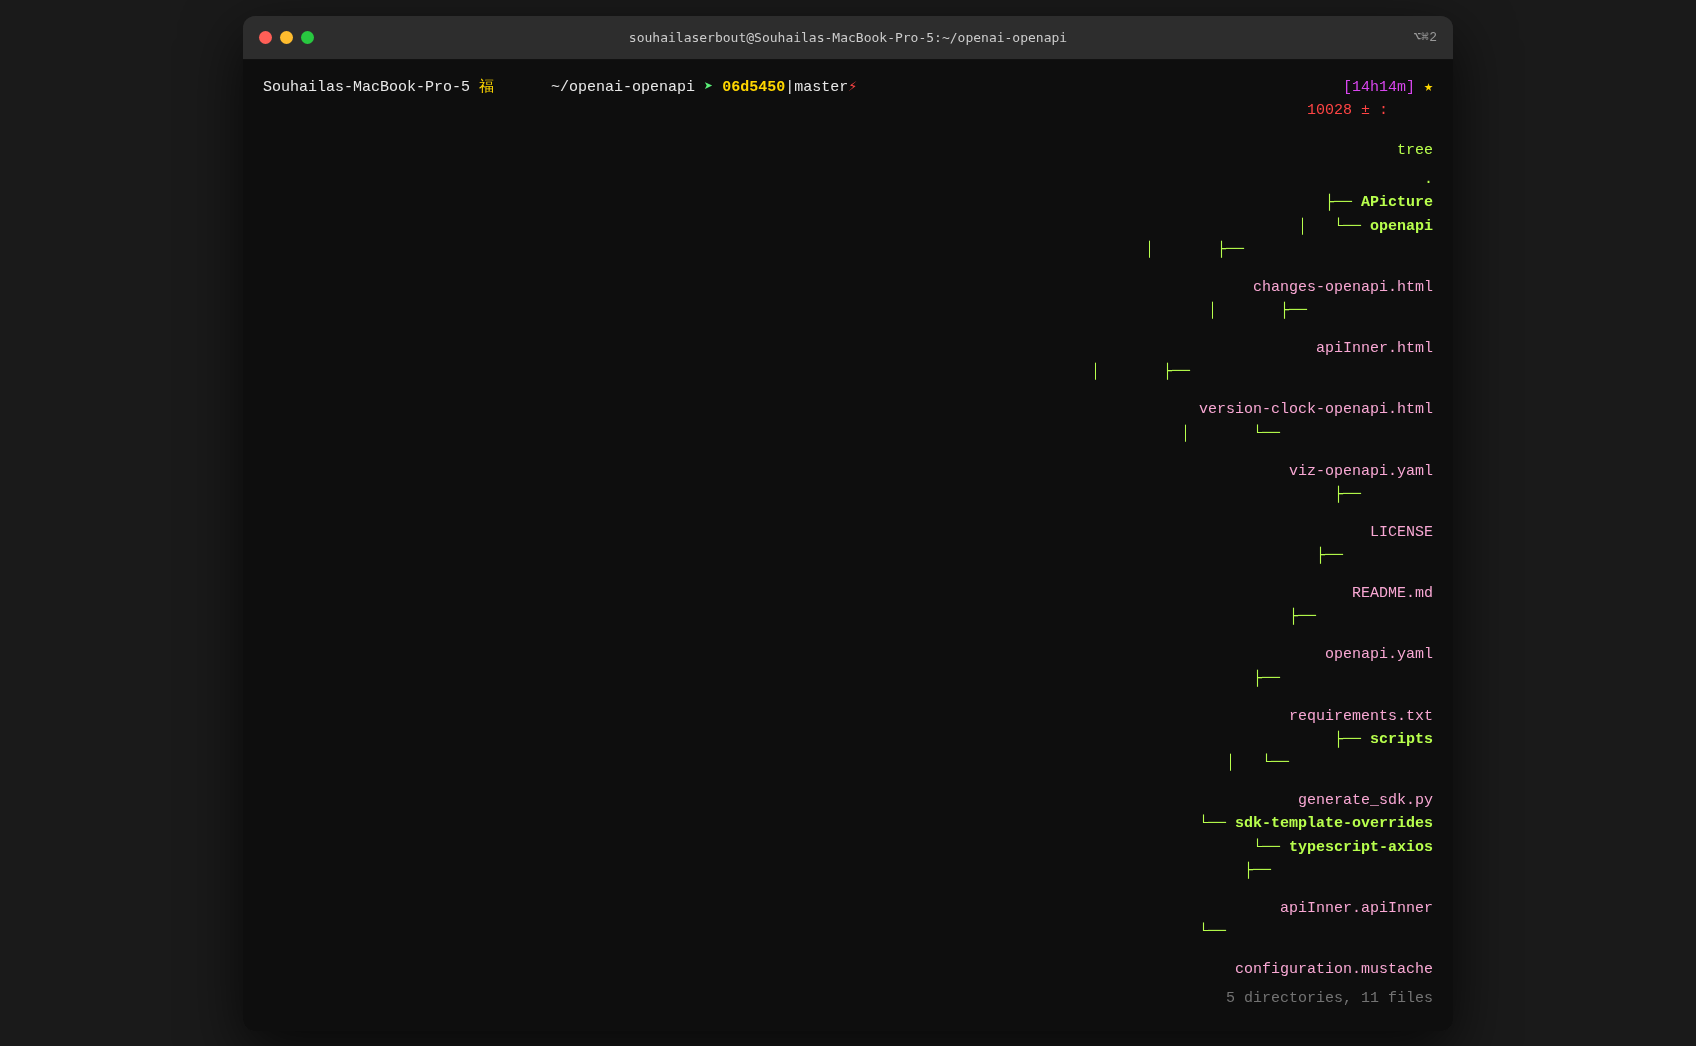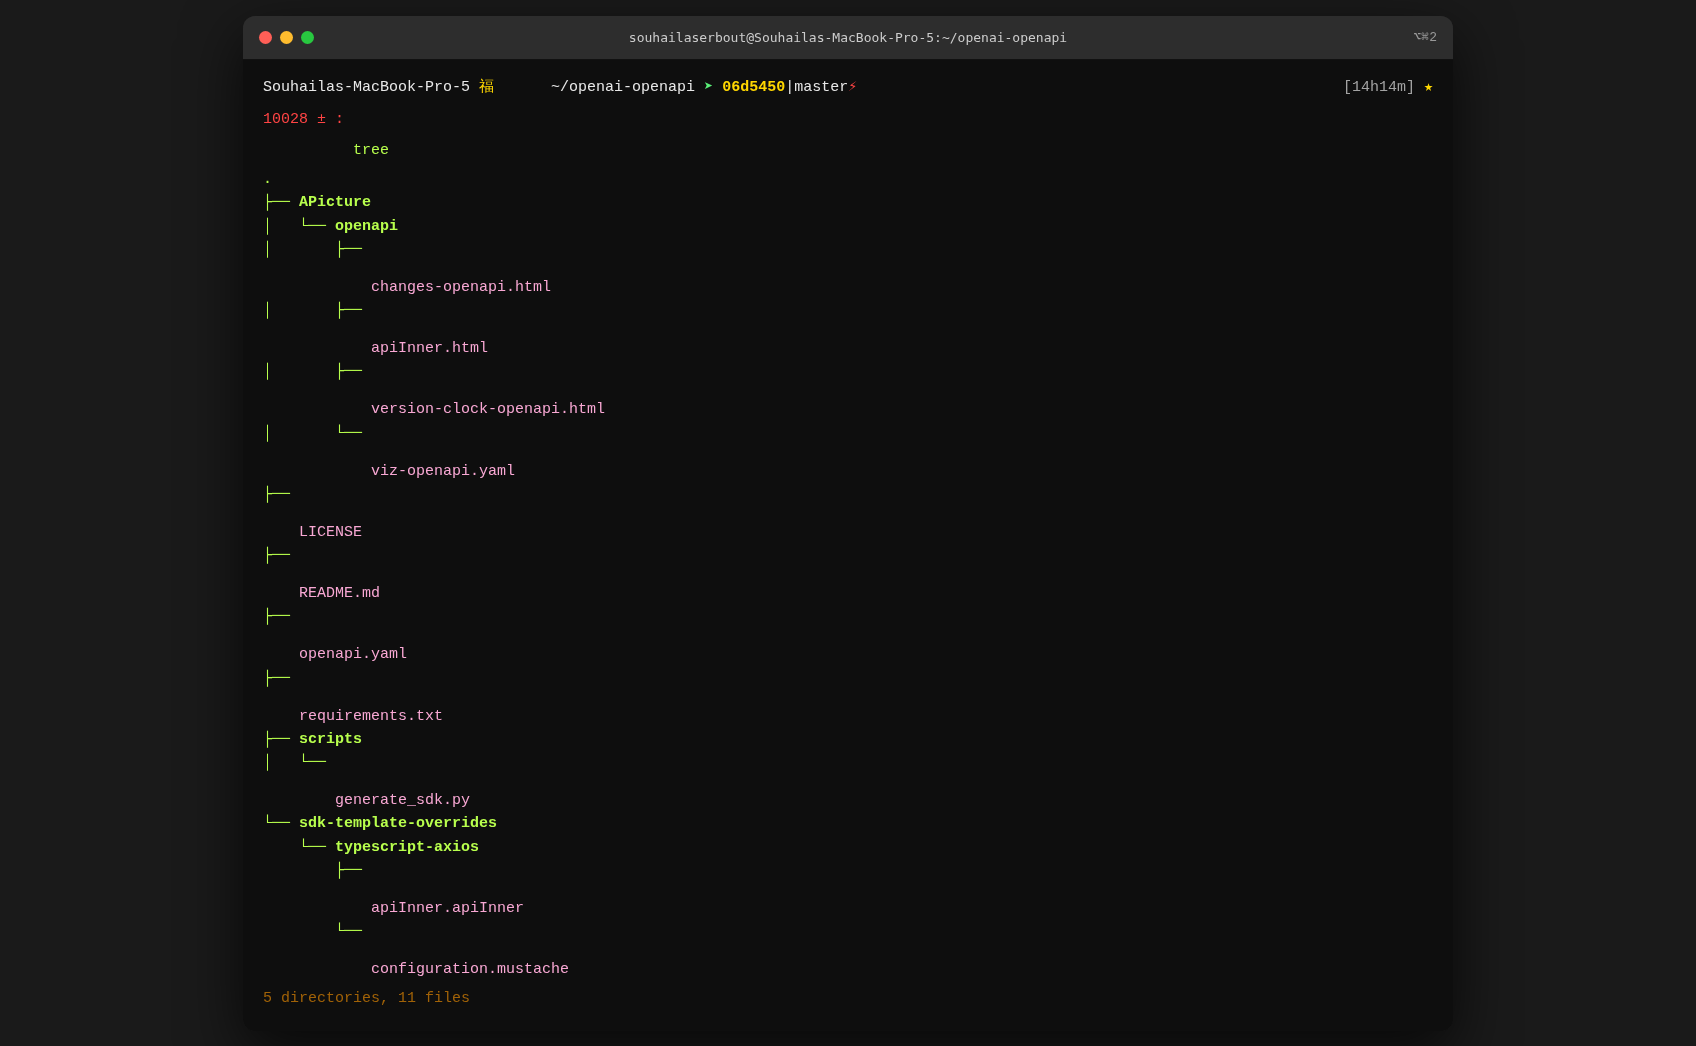--- a/index.html
+++ b/index.html
@@ -66,41 +66,42 @@
       background: #0e0e0e;
       padding: 16px 20px 20px 20px;
       min-height: 700px;
       font-size: 15px;
       line-height: 1.55;
     }
 
     .line {
       display: flex;
       white-space: pre;
+      justify-content: flex-end;
     }
 
     .prompt-host { color: #e8e8e8; }
     .prompt-fuku { color: #ffd700; }
     .prompt-path { color: #e8e8e8; margin-left: 48px; }
     .prompt-arrow { color: #5af078; }
     .prompt-hash { color: #ffd700; font-weight: bold; }
     .prompt-branch { color: #e8e8e8; }
     .prompt-lightning { color: #ff4444; }
-    .prompt-time { color: #a3a3a3; }
+    .prompt-time { color: #d946ef; }
     .prompt-star { color: #ffd700; }
 
-    .cmd-num { color: #ff4444; margin-top: 9px; }
+    .cmd-num { color: #ff4444; }
     .cmd-text { color: #b8ff4d; margin-top: 40px; }
 
     .tree-dot { color: #b8ff4d; }
     .tree-connector { color: #b8ff4d; }
     .tree-dir { color: #b8ff4d; font-weight: bold; }
     .tree-file { color: #f9a8d4; margin-top: 38px; }
 
-    .summary { color: #a16207; }
+    .summary { color: #737373; }
 
     .spacer { height: 6px; }
   </style>
 </head>
 <body>
 
 <div class="window">
   <div class="titlebar">
     <div class="traffic-lights">
       <div class="traffic-light close"></div>

